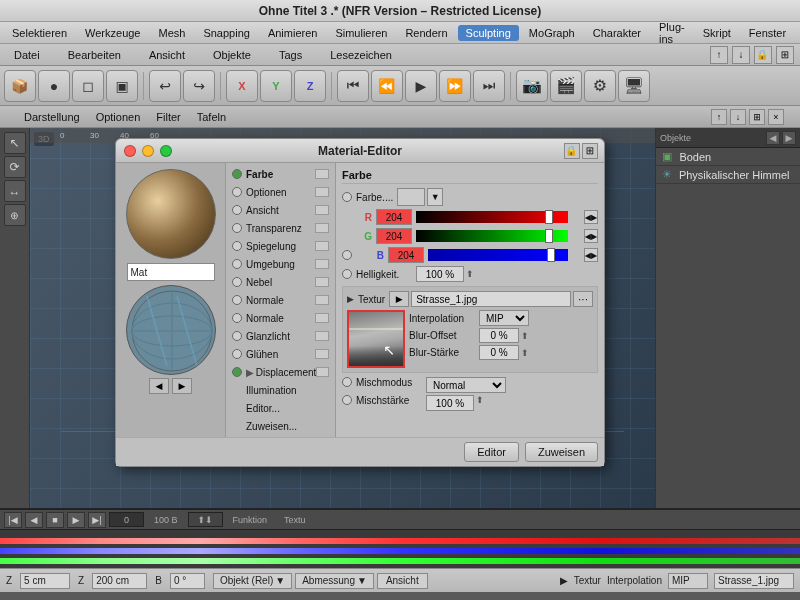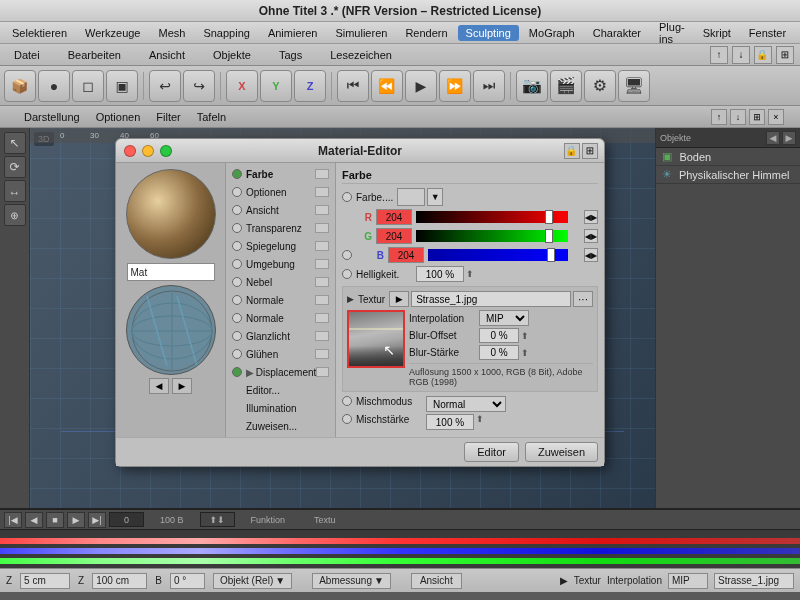--- a/index.html
+++ b/index.html
@@ -419,21 +419,21 @@
       display: flex; align-items: center; justify-content: center;
       font-size: 9px; color: #ccc; cursor: pointer;
     }
     .tl-input {
       width: 35px; height: 15px;
       background: #333; border: 1px solid #222;
       color: #aaa; font-size: 9px;
       display: flex; align-items: center; justify-content: center;
       padding: 0 2px;
     }
-    .tl-label { color: #aaa; font-size: 9px; margin: 0 13px; }
+    .tl-label { color: #aaa; font-size: 9px; margin: 0 7px; }
 
     .timeline-tracks {
       flex: 1;
       background: #3a3a3a;
       position: relative;
       display: flex;
     }
 
     
     #bottom-status-full {
@@ -671,25 +671,25 @@
           <span class="channel-icon"></span>
         </div>
         <div class="channel-item">
           <span class="channel-check on"></span>
           <span class="channel-arrow">▶</span>
           <span>Displacement</span>
           <span class="channel-icon"></span>
         </div>
         <div class="channel-item">
           <span style="width:14px;"></span>
+          <span>Illumination</span>
+        </div>
+        <div class="channel-item">
+          <span style="width:14px;"></span>
           <span>Editor...</span>
-        </div>
-        <div class="channel-item">
-          <span style="width:14px;"></span>
-          <span>Illumination</span>
         </div>
         <div class="channel-item">
           <span style="width:14px;"></span>
           <span>Zuweisen...</span>
         </div>
       </div>
 
       <div id="mat-props">
 
         <div class="prop-section-title">Farbe</div>
@@ -784,21 +784,20 @@
                 </div>
                 <span class="tex-arrow">⬆</span>
               </div>
               <div class="tex-param-row">
                 <span class="tex-param-label">Blur-Stärke</span>
                 <div class="tex-param-value">
                   <span>0 %</span>
                 </div>
                 <span class="tex-arrow">⬆</span>
               </div>
-              <div class="tex-resolution">Auflösung 1500 x 1000, RGB (8 Bit), Adobe RGB (1998)</div>
             </div>
           </div>
         </div>
 
         <div class="mix-section">
           <div class="mix-row">
             <div class="mix-check-circle"></div>
             <span class="mix-label">Mischmodus</span>
             <select class="mix-select">
               <option>Normal</option>
@@ -863,27 +862,27 @@
   </div>
 </div>
 
 <div id="bottom-status-full">
   <span>Z</span>
   <div style="width:50px;height:16px;background:#d8d8d8;border:1px solid #888;display:flex;align-items:center;padding:0 3px;font-size:10px;">
     <span>5 cm</span>
   </div>
   <span>Z</span>
   <div style="width:55px;height:16px;background:#d8d8d8;border:1px solid #888;display:flex;align-items:center;padding:0 3px;font-size:10px;">
-    <span>100 cm</span>
+    <span>200 cm</span>
   </div>
   <span>B</span>
   <div style="width:35px;height:16px;background:#d8d8d8;border:1px solid #888;display:flex;align-items:center;padding:0 3px;font-size:10px;">
     <span>0 °</span>
   </div>
-  <div style="display:flex;align-items:center;gap:20px;">
+  <div style="display:flex;align-items:center;gap:3px;">
     <div style="height:16px;padding:0 6px;background:#d0d0d0;border:1px solid #888;font-size:10px;cursor:pointer;display:flex;align-items:center;gap:2px;">
       <span>Objekt (Rel)</span>
       <span>▼</span>
     </div>
     <div style="height:16px;padding:0 6px;background:#d0d0d0;border:1px solid #888;font-size:10px;cursor:pointer;display:flex;align-items:center;gap:2px;">
       <span>Abmessung</span>
       <span>▼</span>
     </div>
     <div style="height:16px;padding:0 8px;background:#d0d0d0;border:1px solid #888;font-size:10px;cursor:pointer;display:flex;align-items:center;">
       <span>Ansicht</span>

